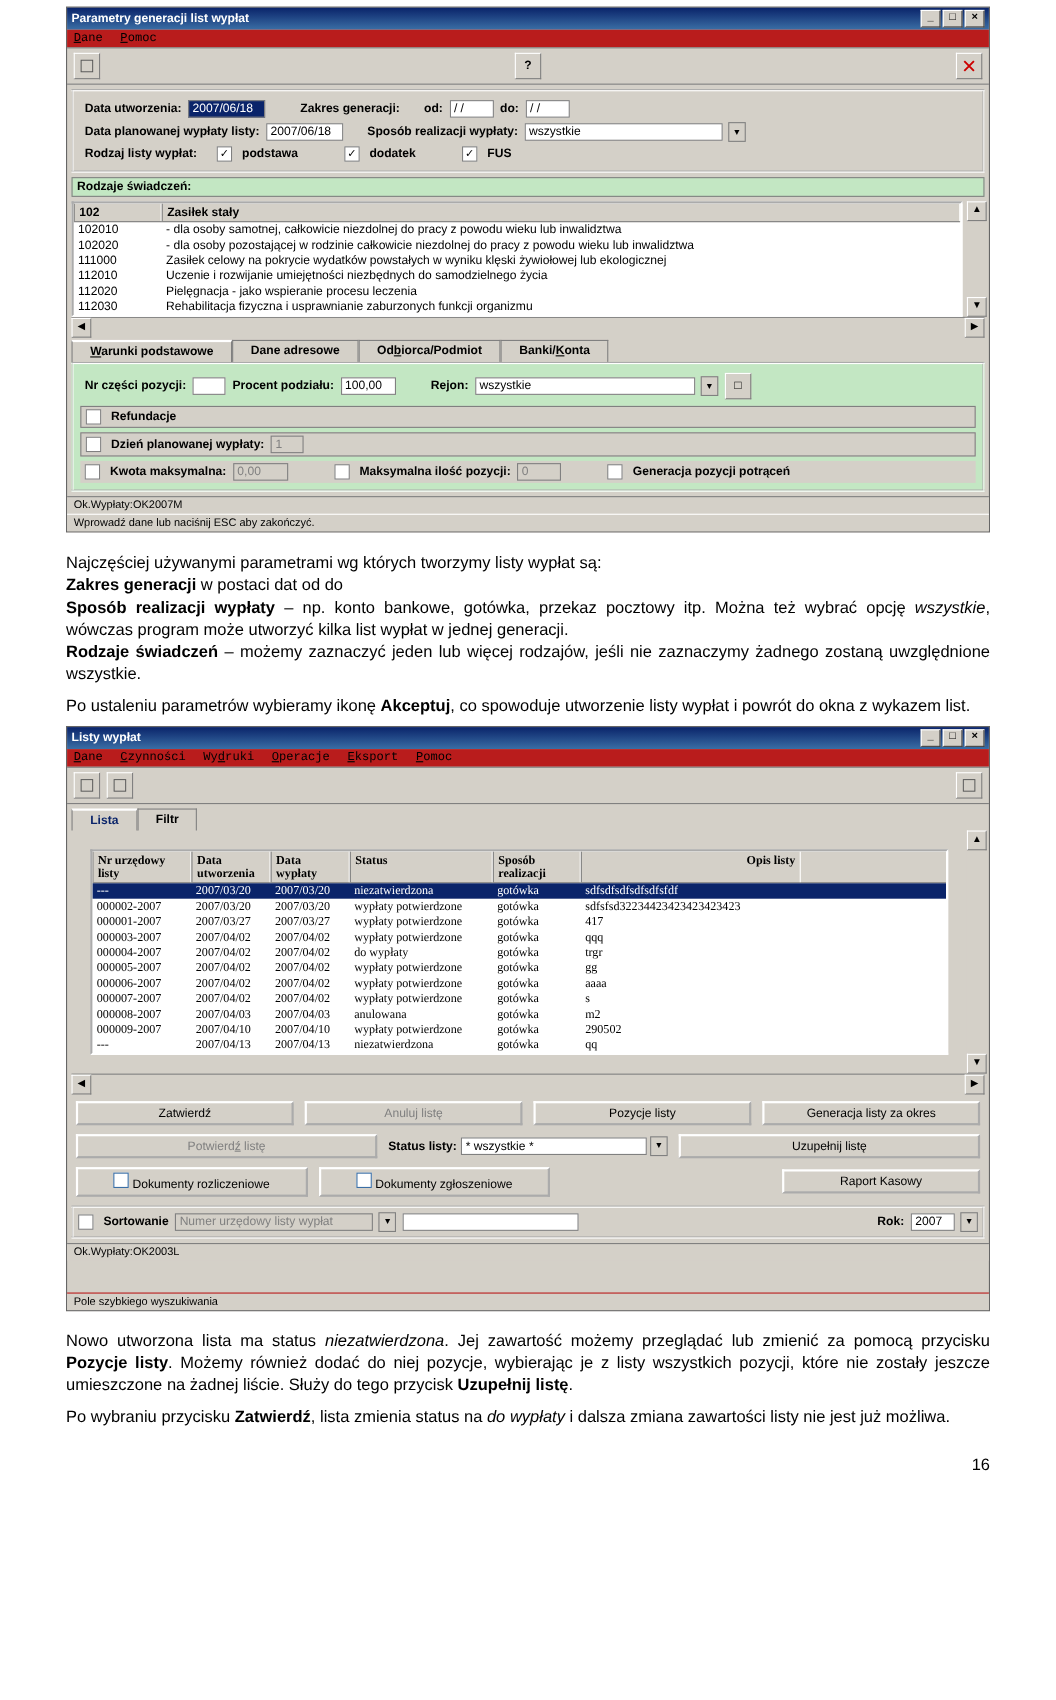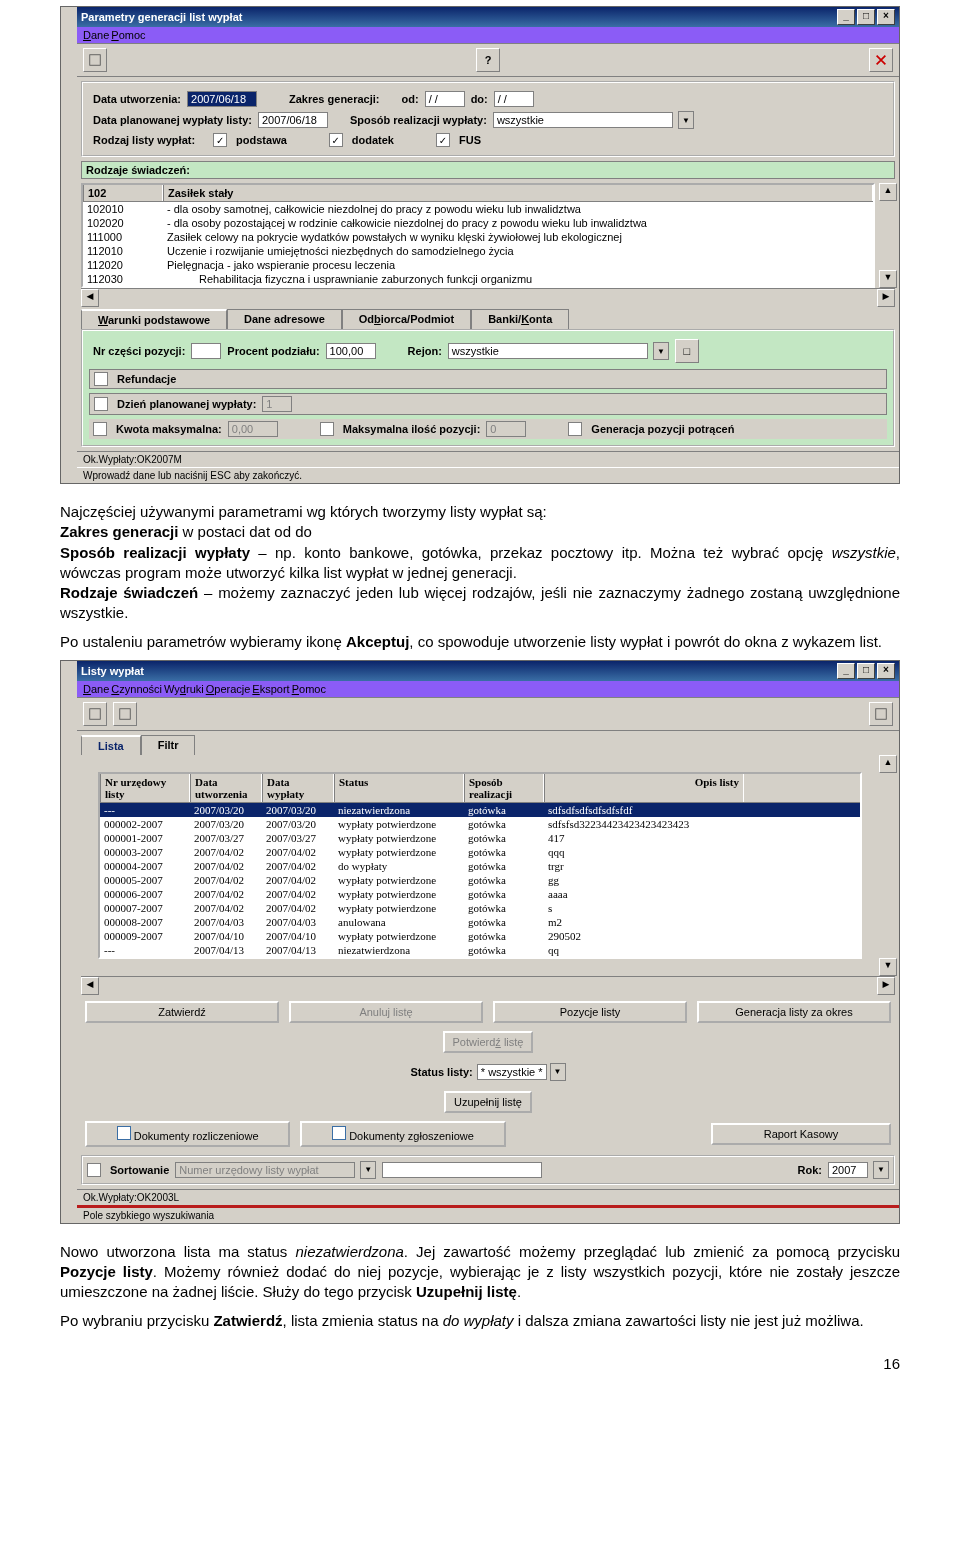--- a/index.html
+++ b/index.html
@@ -1,21 +1,21 @@
 <!DOCTYPE html>
 <html><head>
 <meta charset="utf-8">
 <style>
   body { margin:0; background:#fff; font-family: Arial, sans-serif; font-size:12px; color:#000; }
   .page { width:960px; margin:0 auto; padding:0 60px 30px; box-sizing:border-box; }
-  .win { background:#d4d0c8; border:1px solid #666; margin:6px 0 18px; font-size:11px;padding-left:16px; }
+  .win { background:#d4d0c8; border:1px solid #666; margin:6px 0 18px; font-size:11px; }
   .titlebar { display:flex; justify-content:space-between; align-items:center; background:linear-gradient(#0a246a,#3a6ea5); color:#fff; padding:2px 4px; font-weight:bold; }
   .titlebar .tb-right { display:flex; gap:2px; }
   .tb-btn { width:16px; height:14px; background:#d4d0c8; border:1px solid #fff; color:#000; font-size:10px; line-height:12px; text-align:center; border-right-color:#404040; border-bottom-color:#404040; }
-  .menubar { display:flex; gap:2px; padding:2px 6px; background:#8b5cf6; }
+  .menubar { display:flex; gap:16px; padding:2px 6px; background:#b91c1c;font-family:Liberation Mono, monospace; }
   .menubar span { cursor:default; }
   .toolbar-row { display:flex; gap:6px; padding:4px 6px; align-items:center; }
   .btn3d { min-width:22px; height:22px; background:#d4d0c8; border:1px solid #fff; border-right-color:#808080; border-bottom-color:#808080; display:flex; align-items:center; justify-content:center; font-size:11px; }
   .btn3d svg { width:14px; height:14px; }
   .panel { border:2px groove #fff; margin:4px; padding:6px; }
   .row { display:flex; align-items:center; gap:6px; padding:2px 4px; flex-wrap:wrap; }
   .lbl { white-space:nowrap; font-weight:bold; }
   .input { background:#fff; border:1px solid #808080; padding:1px 3px; height:16px; box-sizing:border-box; display:inline-flex; align-items:center; }
   .input.sel { background:#0a246a; color:#fff; }
   .input.dis { background:#d4d0c8; color:#808080; }
@@ -138,21 +138,21 @@
             <div class="tr">
               <div class="td" style="width:80px;">112010</div>
               <div class="td" style="flex:1;">Uczenie i rozwijanie umiejętności niezbędnych do samodzielnego życia</div>
             </div>
             <div class="tr">
               <div class="td" style="width:80px;">112020</div>
               <div class="td" style="flex:1;">Pielęgnacja - jako wspieranie procesu leczenia</div>
             </div>
             <div class="tr">
               <div class="td" style="width:80px;">112030</div>
-              <div class="td" style="flex:1;margin-left:32px;">Rehabilitacja fizyczna i usprawnianie zaburzonych funkcji organizmu</div>
+              <div class="td" style="flex:1;">Rehabilitacja fizyczna i usprawnianie zaburzonych funkcji organizmu</div>
             </div>
           </div>
     </div>
     <div class="scroll-v" style="display:flex;flex-direction:column;justify-content:space-between;margin:0 4px 0 0;">
           <div class="sb-btn">▲</div>
           <div class="sb-btn">▼</div>
         </div>
   </div>
   <div class="scroll-h">
         <div class="sb-btn">◀</div>
@@ -365,21 +365,21 @@
         <div class="sb-btn">◀</div>
         <div class="sb-btn">▶</div>
       </div>
 
   <div class="row" style="gap:10px;padding:4px 8px;">
     <div class="wide-btn">Zatwierdź</div>
     <div class="wide-btn dis">Anuluj listę</div>
     <div class="wide-btn">Pozycje listy</div>
     <div class="wide-btn">Generacja listy za okres</div>
   </div>
-  <div class="row" style="gap:10px;padding:4px 8px;flex-direction:column;">
+  <div class="row" style="gap:10px;padding:4px 8px;">
     <div class="wide-btn dis">Potwierd<u class="accel">ź</u> listę</div>
     <div style="flex:1;display:flex;align-items:center;gap:4px;">
       <span class="lbl">Status listy:</span>
       <span class="input" style="flex:1;">* wszystkie *</span>
           <span class="dd">▼</span>
     </div>
     <div class="wide-btn">Uzupełnij listę</div>
   </div>
   <div class="row" style="gap:10px;padding:4px 8px;">
     <div class="wide-btn"><span class="icon-doc"></span><span>Dokumenty rozliczeniowe</span></div>
@@ -392,21 +392,21 @@
         <b>Sortowanie</b>
     <span class="input dis" style="width:180px;">Numer urzędowy listy wypłat</span>
         <span class="dd">▼</span>
     <span class="input" style="width:160px;"></span>
     <span style="flex:1;"></span>
     <span class="lbl">Rok:</span>
     <span class="input" style="width:40px;">2007</span>
         <span class="dd">▼</span>
   </div>
   <div class="status">Ok.Wypłaty:OK2003L</div>
-  <div class="status" style="border-top:3px solid #b91c1c;">Pole szybkiego wyszukiwania</div>
+  <div class="status" style="border-top:1px solid #b91c1c;margin-top:29px;">Pole szybkiego wyszukiwania</div>
 </div>
 
 <div class="body-text">
   <span>Nowo utworzona lista ma status </span><i>niezatwierdzona</i><span>. Jej zawartość możemy przeglądać lub zmienić za pomocą przycisku </span><b>Pozycje listy</b><span>. Możemy również dodać do niej pozycje, wybierając je z listy wszystkich pozycji, które nie zostały jeszcze umieszczone na żadnej liście. Służy do tego przycisk </span><b>Uzupełnij listę</b><span>.</span>
 </div>
 <div class="body-text">
   <span>Po wybraniu przycisku </span><b>Zatwierdź</b><span>, lista zmienia status na </span><i>do wypłaty</i><span> i dalsza zmiana zawartości listy nie jest już możliwa.</span>
 </div>
 
 <div class="pgnum">16</div>

